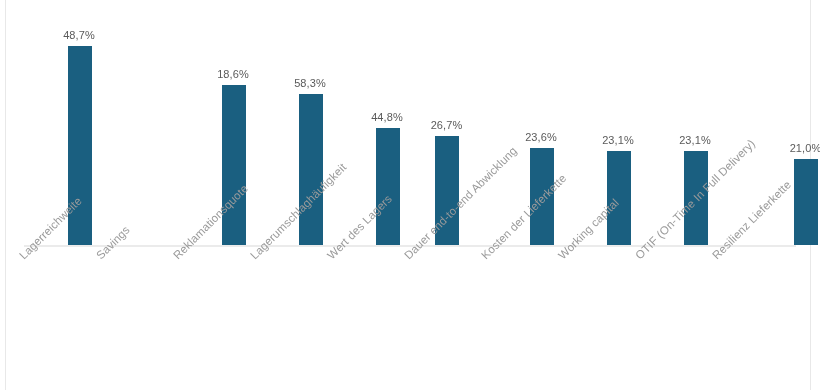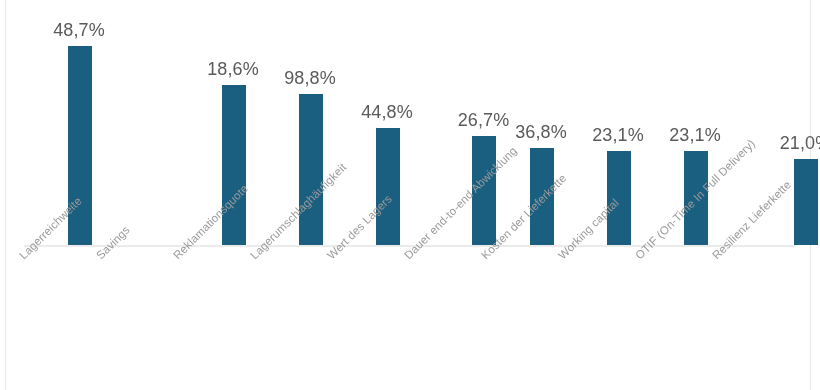--- a/index.html
+++ b/index.html
@@ -71,21 +71,21 @@
     left: 27px;
     width: 24px;
     background: #1a5f80;
   }
 
   .bar-value {
     position: absolute;
     left: 0;
     width: 77px;
     text-align: center;
-    font-size: 18px;
+    font-size: 11px;
     color: #5a5a5a;
     letter-spacing: 0.1px;
     white-space: nowrap;
   }
 
   
   .labels-layer {
     position: absolute;
     left: 0;
     top: 247px;
@@ -118,33 +118,33 @@
       <div class="bar-group" style="left: 40.5px;">
         <div class="bar" title="Lagerreichweite 48,7%" style="height: 199.227px; background: rgb(26, 95, 128);"></div>
         <div class="bar-value" style="bottom: 206.227px; color: rgb(90, 90, 90);">48,7%</div>
       </div>
       <div class="bar-group" style="left: 194.5px;">
         <div class="bar" title="Reklamationsquote 39,0%" style="height: 159.545px; background: rgb(26, 95, 128);"></div>
         <div class="bar-value" style="bottom: 166.545px; color: rgb(90, 90, 90);">18,6%</div>
       </div>
       <div class="bar-group" style="left: 271.5px;">
         <div class="bar" title="Lagerumschlaghäufigkeit 36,9%" style="height: 150.955px; background: rgb(26, 95, 128);"></div>
-        <div class="bar-value" style="bottom: 157.955px; color: rgb(90, 90, 90);">98,8%</div>
+        <div class="bar-value" style="bottom: 157.955px; color: rgb(90, 90, 90);">58,3%</div>
       </div>
       <div class="bar-group" style="left: 348.5px;">
         <div class="bar" title="Wert des Lagers 28,7%" style="height: 117.409px; background: rgb(26, 95, 128);"></div>
         <div class="bar-value" style="bottom: 124.409px; color: rgb(90, 90, 90);">44,8%</div>
       </div>
-      <div class="bar-group" style="left: 445px; margin-top: 12px;">
+      <div class="bar-group" style="left: 408px; margin-top: 12px;">
         <div class="bar" title="Dauer end-to-end Abwicklung 26,7%" style="height: 109.227px; background: rgb(26, 95, 128);"></div>
         <div class="bar-value" style="bottom: 116.227px; color: rgb(90, 90, 90);">26,7%</div>
       </div>
       <div class="bar-group" style="left: 502.5px;">
         <div class="bar" title="Kosten der Lieferkette 23,6%" style="height: 96.5455px; background: rgb(26, 95, 128);"></div>
-        <div class="bar-value" style="bottom: 103.545px; color: rgb(90, 90, 90);">36,8%</div>
+        <div class="bar-value" style="bottom: 103.545px; color: rgb(90, 90, 90);">23,6%</div>
       </div>
       <div class="bar-group" style="left: 579.5px;">
         <div class="bar" title="Working capital 23,1%" style="height: 94.5px; background: rgb(26, 95, 128);"></div>
         <div class="bar-value" style="bottom: 101.5px; color: rgb(90, 90, 90);">23,1%</div>
       </div>
       <div class="bar-group" style="left: 656.5px;">
         <div class="bar" title="OTIF (On-Time In Full Delivery) 23,1%" style="height: 94.5px; background: rgb(26, 95, 128);"></div>
         <div class="bar-value" style="bottom: 101.5px; color: rgb(90, 90, 90);">23,1%</div>
       </div>
       <div class="bar-group" style="left: 767px;">

